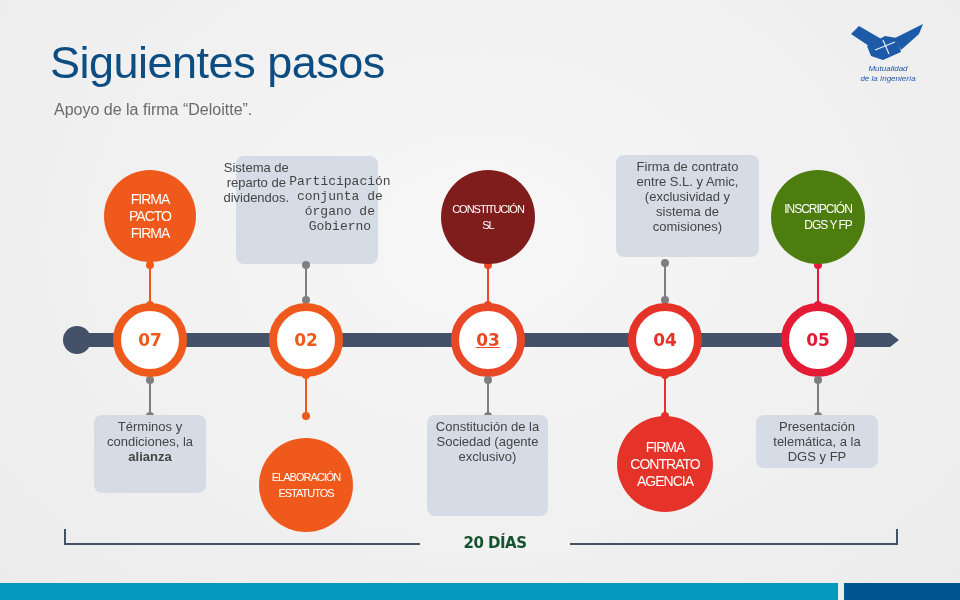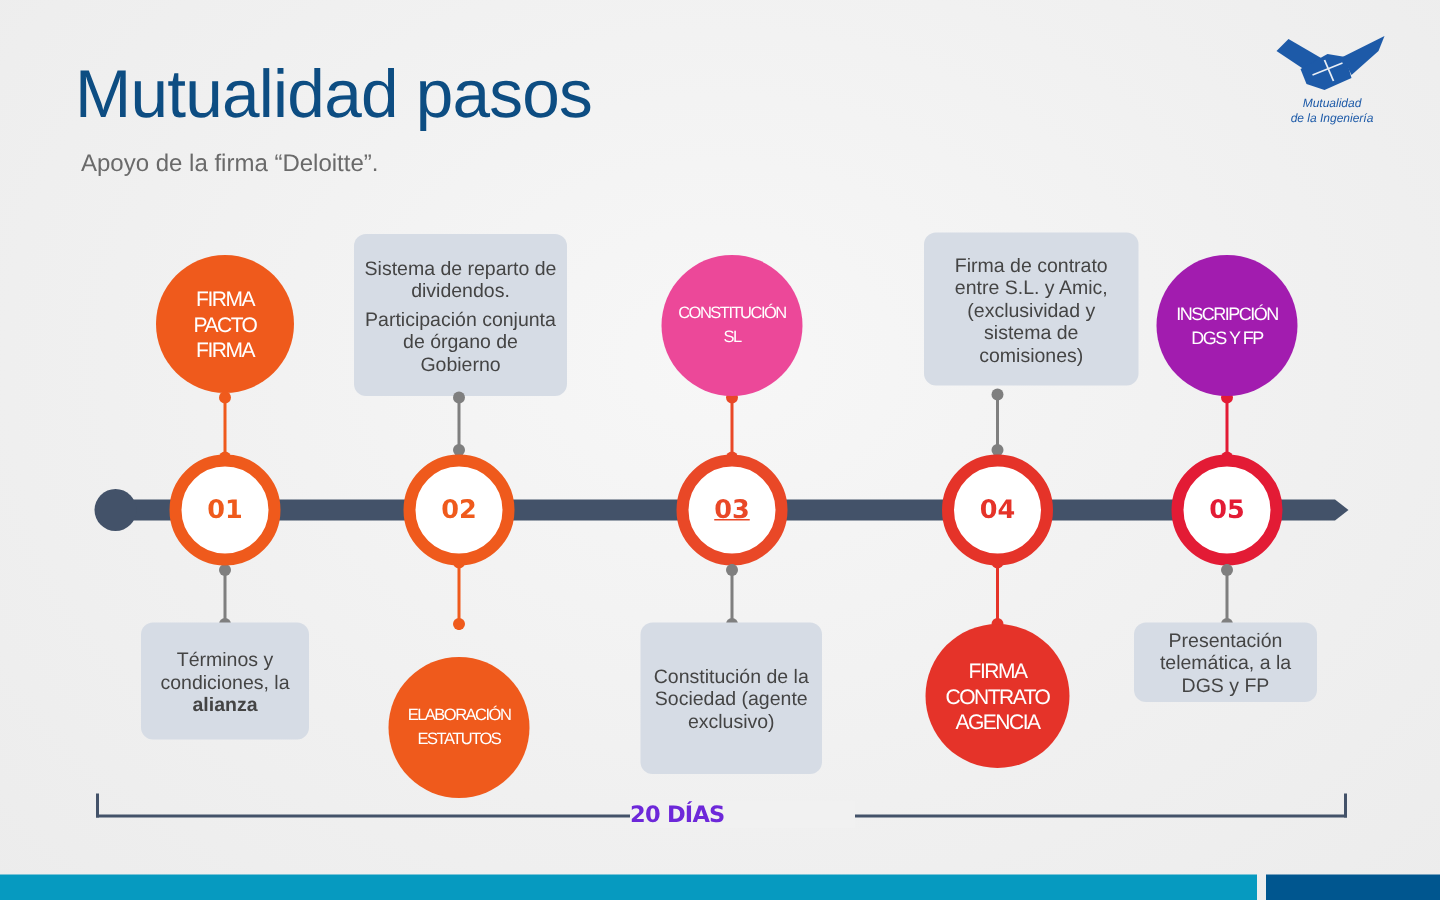--- a/index.html
+++ b/index.html
@@ -11,32 +11,32 @@
   .logo{position:absolute;left:843px;top:20px;width:84px;height:70px;}
   .logo-text{position:absolute;left:0;top:44px;width:90px;text-align:center;font-size:8px;font-style:italic;font-weight:normal;color:#1d5aa8;line-height:10px;}
   .bar{position:absolute;left:78px;top:333px;width:812px;height:14px;background:#435269;}
   .bar-arrow{position:absolute;left:890px;top:333px;width:0;height:0;border-top:7px solid transparent;border-bottom:7px solid transparent;border-left:9px solid #435269;}
   .bar-start{position:absolute;left:63px;top:326px;width:28px;height:28px;border-radius:50%;background:#435269;}
   .ring{position:absolute;width:58px;height:58px;border-radius:50%;background:#fff;border:8px solid;display:flex;align-items:center;justify-content:center;font-weight:bold;font-size:17px;font-family:"DejaVu Sans", sans-serif;box-sizing:content-box;}
   .stem{position:absolute;width:2px;}
   .dot{position:absolute;width:8px;height:8px;border-radius:50%;}
   .bubble{position:absolute;border-radius:50%;color:#fff;display:flex;align-items:center;justify-content:center;text-align:center;font-size:14px;line-height:17px;letter-spacing:-1px;}
   .bubble.small{font-size:11px;line-height:16px;letter-spacing:-1px;}
-  .box{position:absolute;background:#d6dce5;border-radius:8px;color:#444;text-align:center;font-size:13px;line-height:15px;display:flex;flex-direction:column;justify-content:center;box-sizing:border-box;padding:4px 6px;}
+  .box{position:absolute;background:#d6dce5;border-radius:8px;color:#444;text-align:center;font-size:13px;line-height:15px;display:flex;justify-content:center;box-sizing:border-box;padding:4px 6px;}
   .box p{margin:0;}
-  .box p + p{margin-top:4px;}
+  .box p + p{margin-top:14px;font-family:Liberation Mono, monospace;}
   .bracket{position:absolute;border:2px solid #435269;border-top:none;}
-  .duration{position:absolute;left:420px;top:534px;width:150px;text-align:left;font-size:15px;font-weight:bold;color:#6d28d9;font-family:"DejaVu Sans", sans-serif;background:#f1f1f1;letter-spacing:-0.5px;}
+  .duration{position:absolute;left:420px;top:534px;width:150px;text-align:center;font-size:15px;font-weight:bold;color:#14532d;font-family:"DejaVu Sans", sans-serif;background:#f1f1f1;letter-spacing:-0.5px;}
   .footer-main{position:absolute;left:0;top:583px;width:838px;height:17px;background:#069ac0;}
   .footer-side{position:absolute;left:844px;top:583px;width:116px;height:17px;background:#00568f;}
 </style>
 </head>
 <body>
 
-<div class="title">Mutualidad pasos</div>
+<div class="title">Siguientes pasos</div>
 <div class="subtitle">Apoyo de la firma “Deloitte”.</div>
 
 <div class="logo">
   <svg width="84" height="42" viewBox="0 0 84 42" style="position:absolute;left:2px;top:0;">
     <path d="M6 14 L14 6 L38 20 L30 30 Z" fill="#1d5aa8"></path>
     <path d="M22 26 L40 16 L52 18 L56 32 L38 40 L26 36 Z" fill="#1d5aa8"></path>
     <path d="M50 18 L78 4 L74 14 L56 30 Z" fill="#1d5aa8"></path>
     <path d="M38 20 L44 34" stroke="#e9eef5" stroke-width="1.2" fill="none"></path>
     <path d="M30 30 L50 22" stroke="#e9eef5" stroke-width="1.2" fill="none"></path>
   </svg>
@@ -57,21 +57,21 @@
 <div class="dot" style="left:146px;top:376px;background:#7f7f7f;"></div>
 <div class="dot" style="left:146px;top:412px;background:#7f7f7f;"></div>
 <div class="bubble" style="left:104px;top:170px;width:92px;height:92px;background:#ef5a1c;">
   <div>
       <div>FIRMA</div>
       <div>PACTO</div>
       <div>FIRMA</div>
     </div>
 </div>
 <div class="ring" style="left:113px;top:303px;border-color:#ef5a1c;color:#ef5a1c;width:58px;height:58px;">
-    <span>01</span>
+    <span>07</span>
   </div>
 <div class="box" style="left:94px;top:415px;width:112px;height:78px;">
   <p><span>Términos y condiciones, la </span><b>alianza</b></p>
 </div>
 
 <div class="box" style="left:236px;top:156px;width:142px;height:108px;">
   <p>Sistema de reparto de dividendos.</p>
   <p>Participación conjunta de órgano de Gobierno</p>
 </div>
 <div class="stem" style="left:305px;top:264px;height:42px;background:#7f7f7f;"></div>
@@ -86,21 +86,21 @@
 <div class="bubble small" style="left:259px;top:438px;width:94px;height:94px;background:#ef5a1c;">
   <div>
       <div>ELABORACIÓN</div>
       <div>ESTATUTOS</div>
     </div>
 </div>
 
 <div class="stem" style="left:487px;top:262px;height:46px;background:#e94827;"></div>
 <div class="dot" style="left:484px;top:261px;background:#e94827;"></div>
 <div class="dot" style="left:484px;top:301px;background:#e94827;"></div>
-<div class="bubble small" style="left:441px;top:170px;width:94px;height:94px;background:#ec4899;">
+<div class="bubble small" style="left:441px;top:170px;width:94px;height:94px;background:#7f1d1d;">
   <div>
       <div>CONSTITUCIÓN</div>
       <div>SL</div>
     </div>
 </div>
 <div class="ring" style="left:451px;top:303px;border-color:#e94827;color:#e94827;text-decoration:underline;">
     <span>03</span>
   </div>
 <div class="stem" style="left:487px;top:376px;height:40px;background:#7f7f7f;"></div>
 <div class="dot" style="left:484px;top:376px;background:#7f7f7f;"></div>
@@ -125,21 +125,21 @@
   <div>
       <div>FIRMA</div>
       <div>CONTRATO</div>
       <div>AGENCIA</div>
     </div>
 </div>
 
 <div class="stem" style="left:817px;top:262px;height:46px;background:#e31b35;"></div>
 <div class="dot" style="left:814px;top:261px;background:#e31b35;"></div>
 <div class="dot" style="left:814px;top:301px;background:#e31b35;"></div>
-<div class="bubble small" style="left:771px;top:170px;width:94px;height:94px;background:#a21caf;font-size:12px;">
+<div class="bubble small" style="left:771px;top:170px;width:94px;height:94px;background:#4d7c0f;font-size:12px;text-align:right;">
   <div>
       <div>INSCRIPCIÓN</div>
       <div>DGS Y FP</div>
     </div>
 </div>
 <div class="ring" style="left:781px;top:303px;border-color:#e31b35;color:#e31b35;">
     <span>05</span>
   </div>
 <div class="stem" style="left:817px;top:376px;height:40px;background:#7f7f7f;"></div>
 <div class="dot" style="left:814px;top:376px;background:#7f7f7f;"></div>

